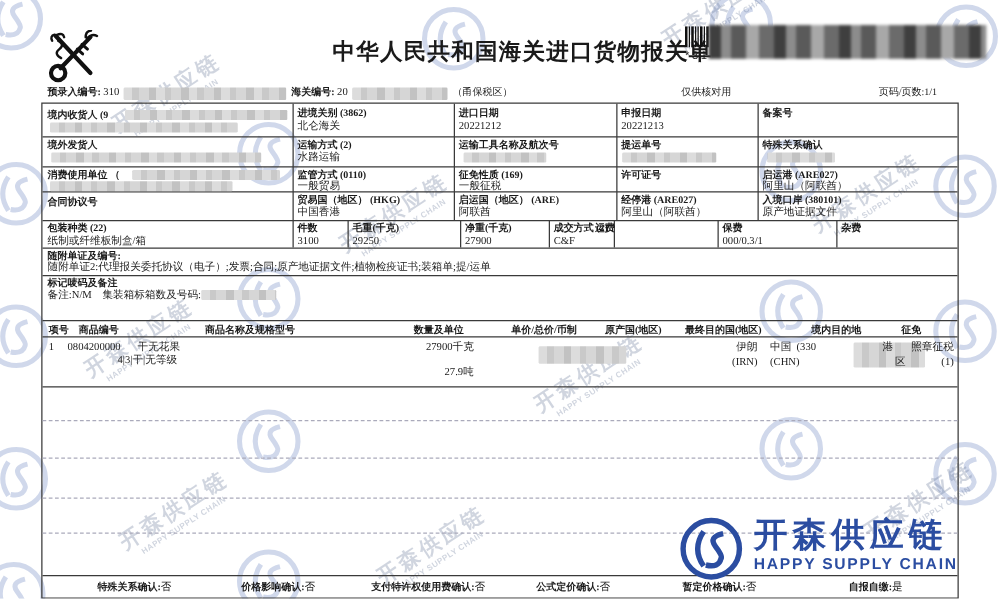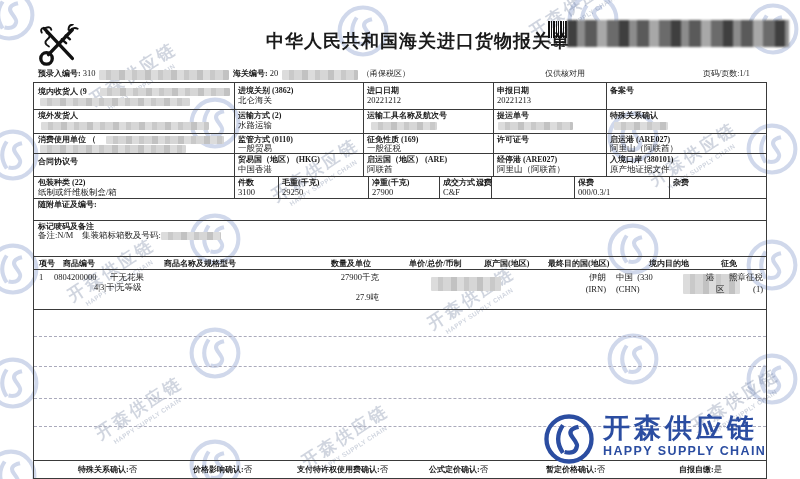--- a/index.html
+++ b/index.html
@@ -321,20 +321,21 @@
     <div class="t lbl" style="left:338px;top:95px">净重(千克)</div>
     <div class="t v" style="left:338px;top:105px">27900</div>
     <div class="t lbl" style="left:409px;top:95px"><span>成交方式</span> <span>(2)</span></div>
     <div class="t v" style="left:409px;top:105px">C&amp;F</div>
     <div class="t lbl" style="left:442px;top:95px">运费</div>
     <div class="t lbl" style="left:544px;top:95px">保费</div>
     <div class="t v" style="left:544px;top:105px">000/0.3/1</div>
     <div class="t lbl" style="left:639px;top:95px">杂费</div>
 
     <div class="t lbl" style="left:4px;top:117px">随附单证及编号:</div>
+    <div class="t v" style="left:4px;top:126px">随附单证2:代理报关委托协议（电子）;发票;合同;原产地证据文件;植物检疫证书;装箱单;提/运单</div>
 
     <div class="t lbl" style="left:4px;top:139px">标记唛码及备注</div>
     <div class="t v" style="left:4px;top:148px">备注:N/M　集装箱标箱数及号码:</div>
     <div class="redact" style="left:127px;top:149px;width:60px;height:8px"></div>
 
     <div class="t lbl" style="left:5px;top:176px">项号</div>
     <div class="t lbl" style="left:29px;top:176px">商品编号</div>
     <div class="t lbl" style="left:130px;top:176px">商品名称及规格型号</div>
     <div class="t lbl" style="left:297px;top:176px">数量及单位</div>
     <div class="t lbl" style="left:375px;top:176px">单价/总价/币制</div>

